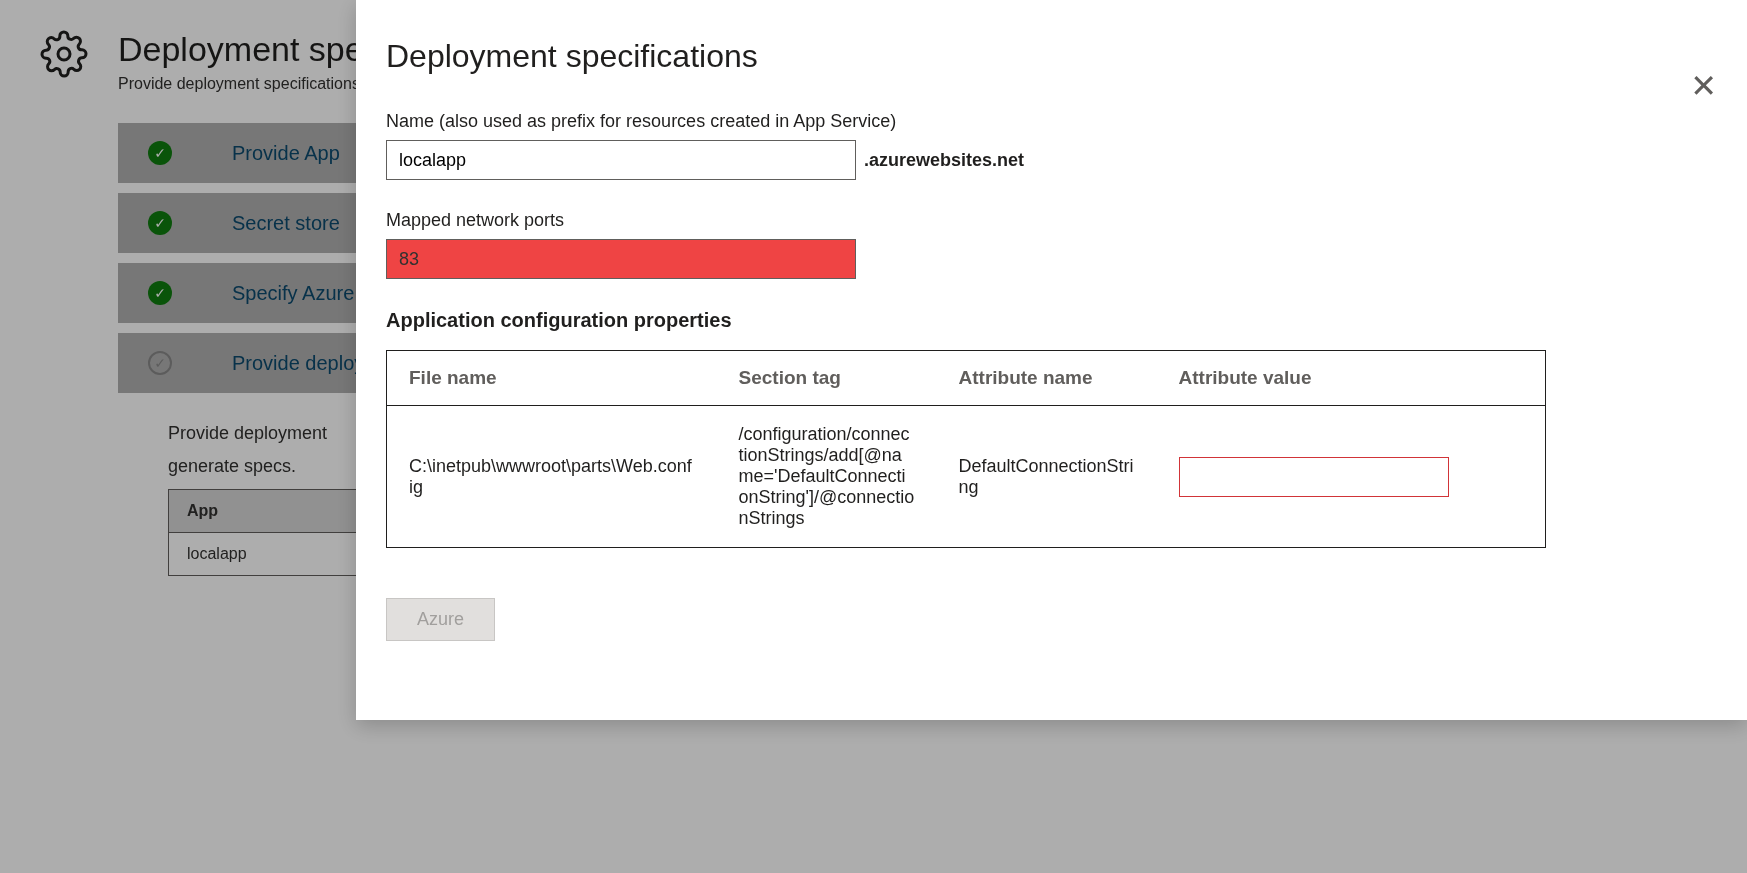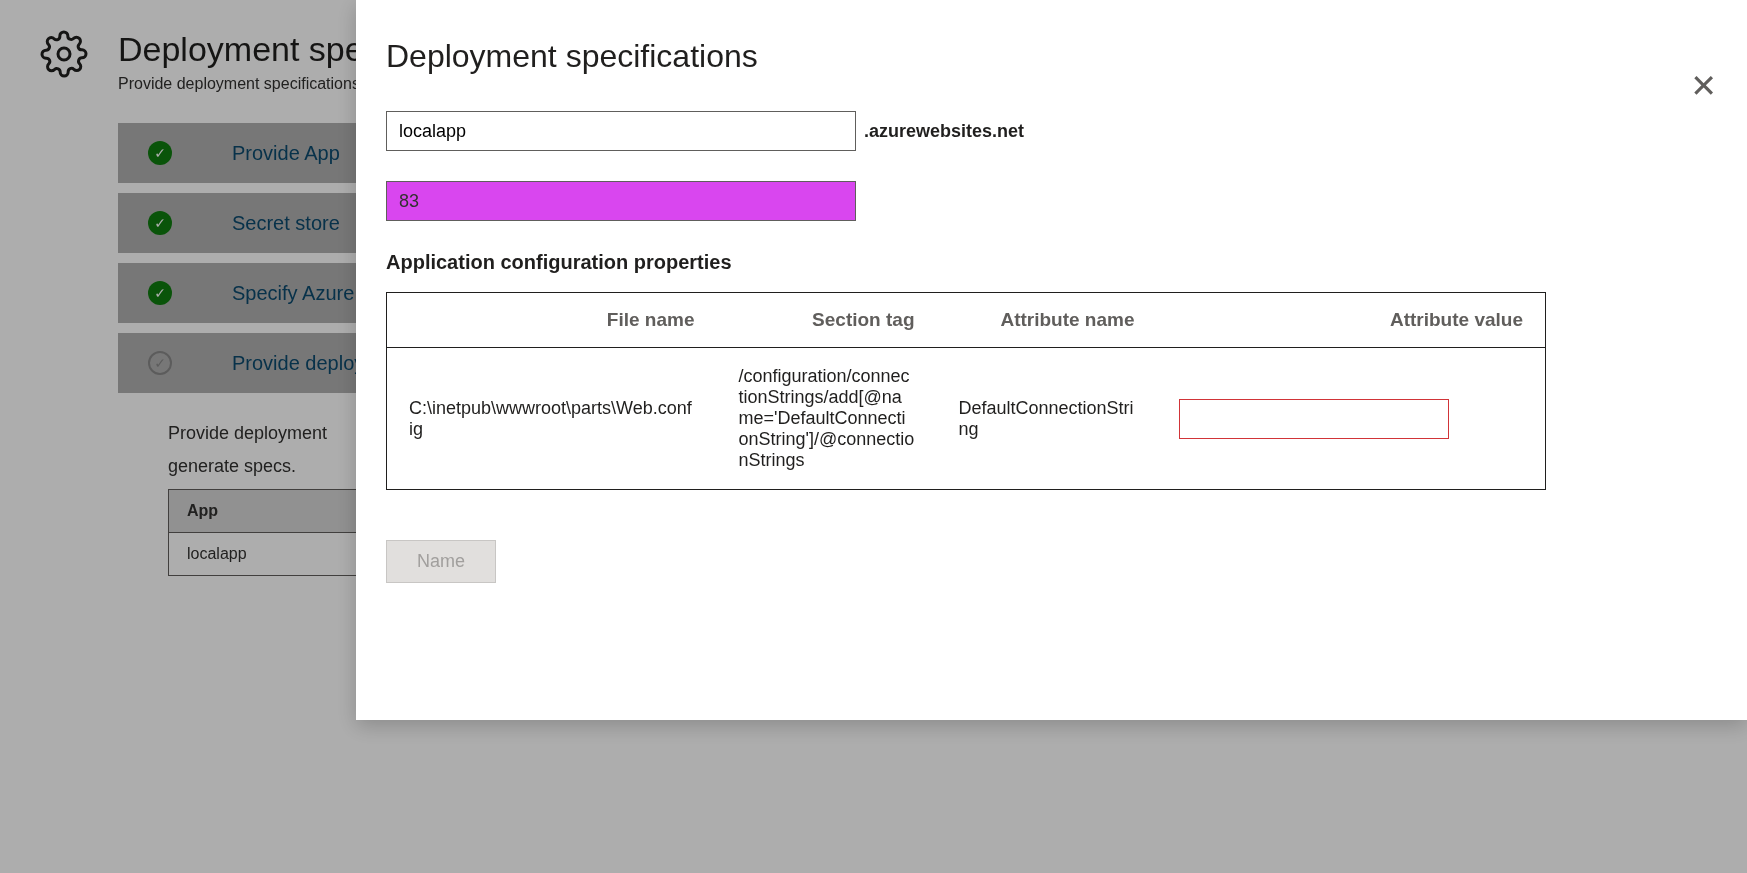--- a/index.html
+++ b/index.html
@@ -146,21 +146,21 @@
     }
     .text-input {
       border: 1px solid #605e5c;
       padding: 8px 12px;
       font-size: 18px;
       width: 470px;
       height: 40px;
       background: #fff;
     }
     .text-input.readonly {
-      background: #d946ef;
+      background: #ef4444;
       color: #323130;
     }
     .suffix {
       font-size: 18px;
       color: #201f1e;
       font-weight: bold;
     }
     .section-header {
       font-size: 20px;
       font-weight: 700;
@@ -168,21 +168,21 @@
       margin-bottom: 18px;
       margin-top: 30px;
     }
     .prop-table {
       width: 100%;
       max-width: 1160px;
       border: 1px solid #201f1e;
       border-collapse: collapse;
     }
     .prop-table th {
-      text-align: right;
+      text-align: left;
       font-weight: 600;
       font-size: 19px;
       color: #605e5c;
       padding: 16px 22px;
       border-bottom: 1px solid #201f1e;
     }
     .prop-table td {
       padding: 18px 22px;
       font-size: 18px;
       color: #201f1e;
@@ -254,25 +254,27 @@
 </div>
 
 <div class="overlay-backdrop"></div>
 
 <div class="modal">
   <button class="modal-close">
     <span>✕</span>
   </button>
   <h2 class="modal-title">Deployment specifications</h2>
   
+  <div class="field-label">Name (also used as prefix for resources created in App Service)</div>
   <div class="field-row">
     <input type="text" class="text-input" value="localapp" style="">
     <span class="suffix">.azurewebsites.net</span>
   </div>
   
+  <div class="field-label">Mapped network ports</div>
   <div class="field-row">
     <input type="text" class="text-input readonly" readonly="" value="83" style="">
   </div>
   
   <div class="section-header">Application configuration properties</div>
   <table class="prop-table">
     <thead>
       <tr>
         <th>File name</th>
         <th>Section tag</th>
@@ -286,15 +288,15 @@
         <td class="col-sec">/configuration/connectionStrings/add[@name='DefaultConnectionString']/@connectionStrings</td>
         <td class="col-attr">DefaultConnectionString</td>
         <td>
           <input type="text" class="attr-value-input" value="" style="">
         </td>
       </tr>
     </tbody>
   </table>
   
   <button class="apply-btn" disabled="">
-    <span>Name</span>
+    <span>Azure</span>
   </button>
 </div>
 
 </body></html>

